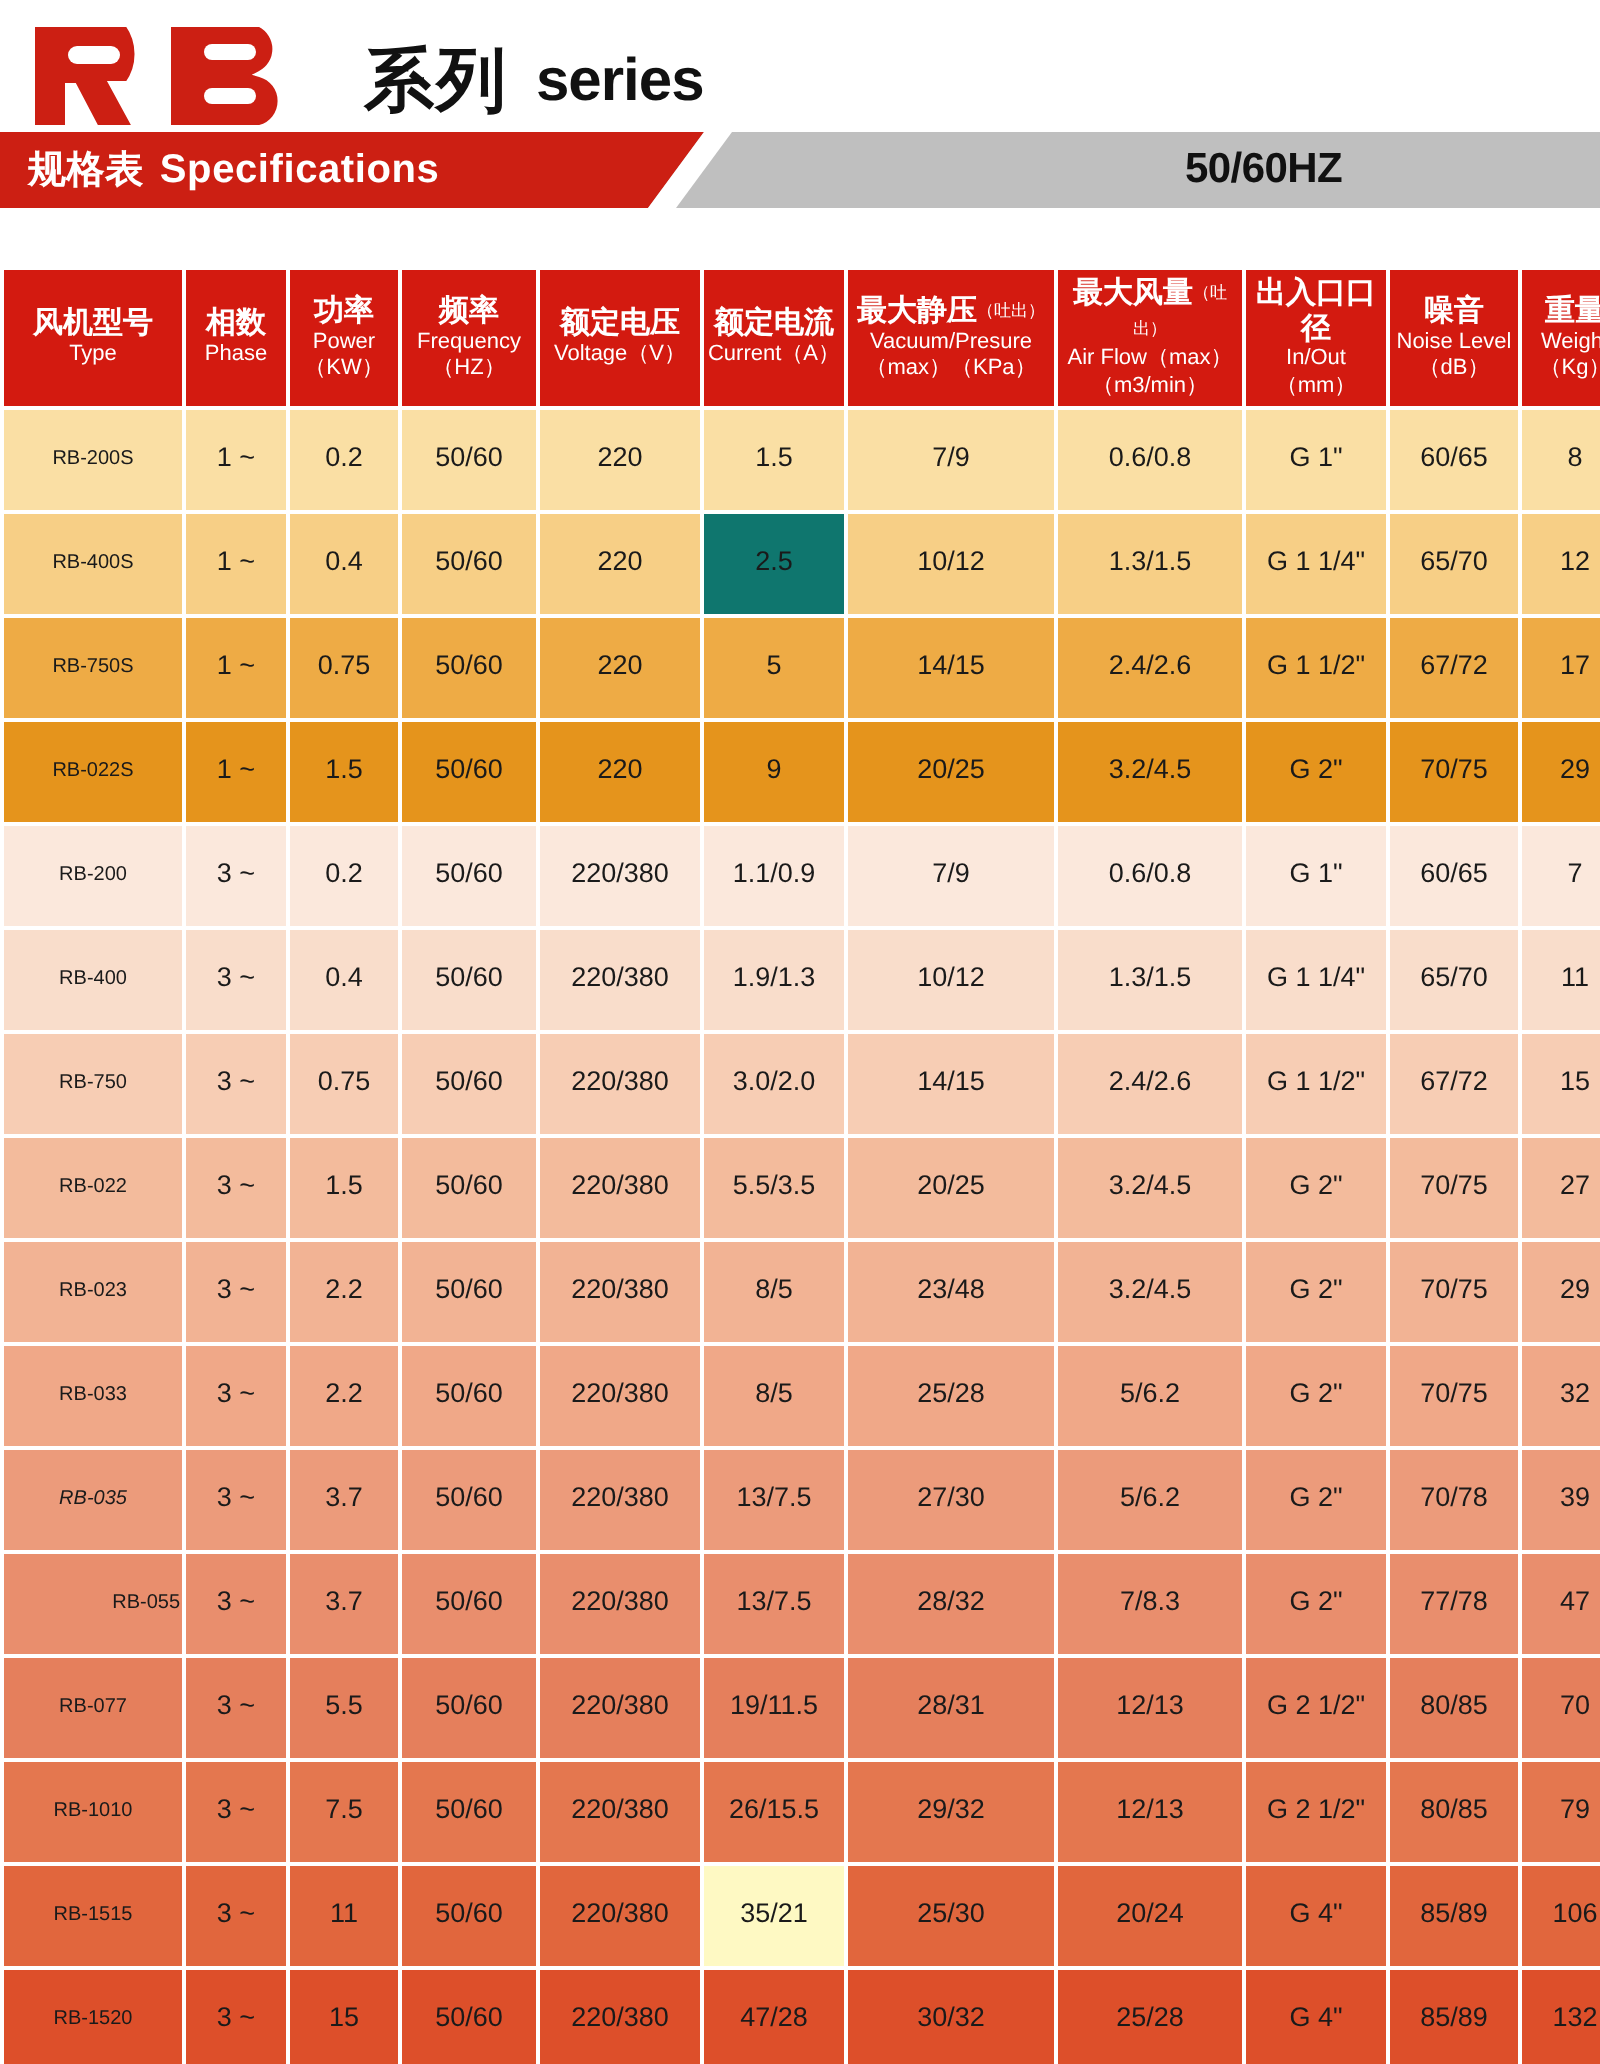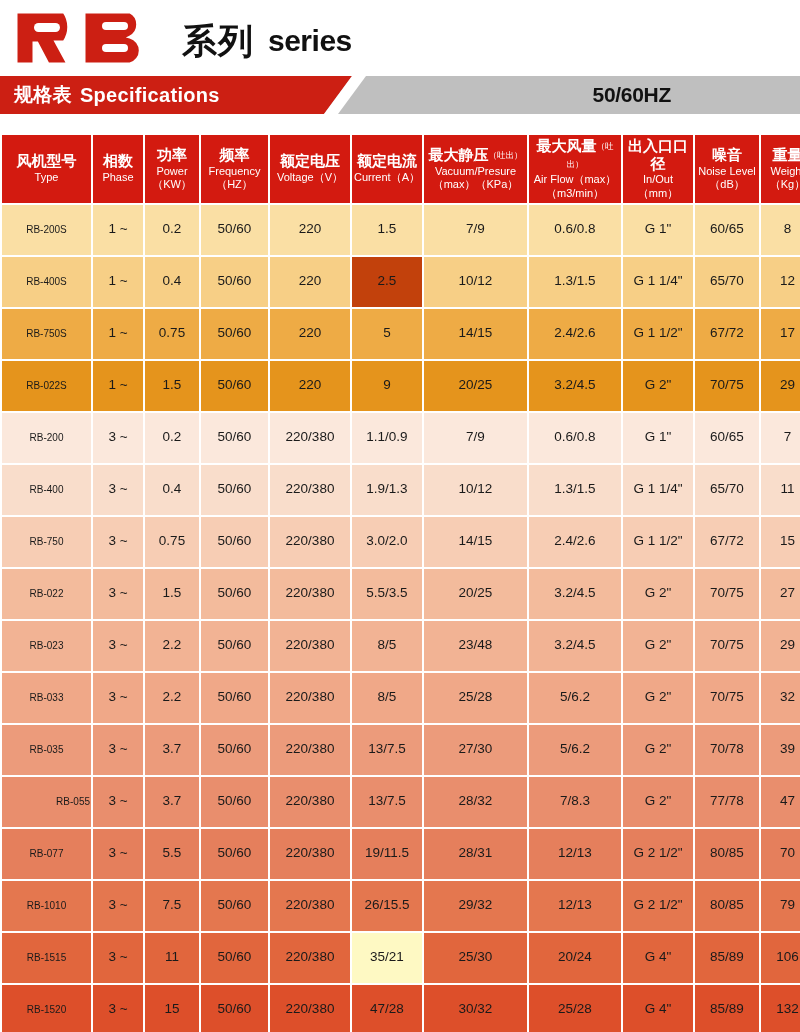--- a/index.html
+++ b/index.html
@@ -25,21 +25,21 @@
     margin-left: 20px; line-height: 1; position: relative; top: 3px;
   }
   .brand-en {
     font-size: 30px; font-weight: bold; color: #111;
     margin-left: 14px; line-height: 1; position: relative; top: 3px;
     letter-spacing: -0.5px;
   }
 
   
   .spec-band {
-    position: absolute; left: 0; top: 76px; width: 683px; height: 38px; padding-left: 38px;
+    position: absolute; left: 0; top: 66px; width: 683px; height: 38px; padding-left: 38px;
   }
   .band-gray {
     position: absolute; left: 0; top: 0; width: 800px; height: 38px;
     background: #bfbfbf;
   }
   .band-red {
     position: absolute; left: 0; top: 0; width: 352px; height: 38px;
     background: #cc1f13;
     clip-path: polygon(0 0, 352px 0, 324px 38px, 0 38px);
   }
@@ -214,21 +214,21 @@
           <td style="background: rgb(250, 223, 164);">G 1"</td>
           <td style="background: rgb(250, 223, 164);">60/65</td>
           <td style="background: rgb(250, 223, 164);">8</td>
         </tr>
         <tr>
           <td class="c-type" style="background: rgb(247, 207, 134);">RB-400S</td>
           <td style="background: rgb(247, 207, 134);">1 ~</td>
           <td style="background: rgb(247, 207, 134);">0.4</td>
           <td style="background: rgb(247, 207, 134);">50/60</td>
           <td style="background: rgb(247, 207, 134);">220</td>
-          <td style="background: #c2410c;">2.5</td>
+          <td style="background: #0f766e;">2.5</td>
           <td style="background: rgb(247, 207, 134);">10/12</td>
           <td style="background: rgb(247, 207, 134);">1.3/1.5</td>
           <td style="background: rgb(247, 207, 134);">G 1 1/4"</td>
           <td style="background: rgb(247, 207, 134);">65/70</td>
           <td style="background: rgb(247, 207, 134);">12</td>
         </tr>
         <tr>
           <td class="c-type" style="background: rgb(238, 171, 69);">RB-750S</td>
           <td style="background: rgb(238, 171, 69);">1 ~</td>
           <td style="background: rgb(238, 171, 69);">0.75</td>
@@ -326,21 +326,21 @@
           <td style="background: rgb(240, 168, 136);">50/60</td>
           <td style="background: rgb(240, 168, 136);">220/380</td>
           <td style="background: rgb(240, 168, 136);">8/5</td>
           <td style="background: rgb(240, 168, 136);">25/28</td>
           <td style="background: rgb(240, 168, 136);">5/6.2</td>
           <td style="background: rgb(240, 168, 136);">G 2"</td>
           <td style="background: rgb(240, 168, 136);">70/75</td>
           <td style="background: rgb(240, 168, 136);">32</td>
         </tr>
         <tr>
-          <td class="c-type" style="background: rgb(236, 155, 123);">RB-035</td>
+          <td class="c-type" style="background: rgb(236, 155, 123); font-style: italic;">RB-035</td>
           <td style="background: rgb(236, 155, 123);">3 ~</td>
           <td style="background: rgb(236, 155, 123);">3.7</td>
           <td style="background: rgb(236, 155, 123);">50/60</td>
           <td style="background: rgb(236, 155, 123);">220/380</td>
           <td style="background: rgb(236, 155, 123);">13/7.5</td>
           <td style="background: rgb(236, 155, 123);">27/30</td>
           <td style="background: rgb(236, 155, 123);">5/6.2</td>
           <td style="background: rgb(236, 155, 123);">G 2"</td>
           <td style="background: rgb(236, 155, 123);">70/78</td>
           <td style="background: rgb(236, 155, 123);">39</td>

